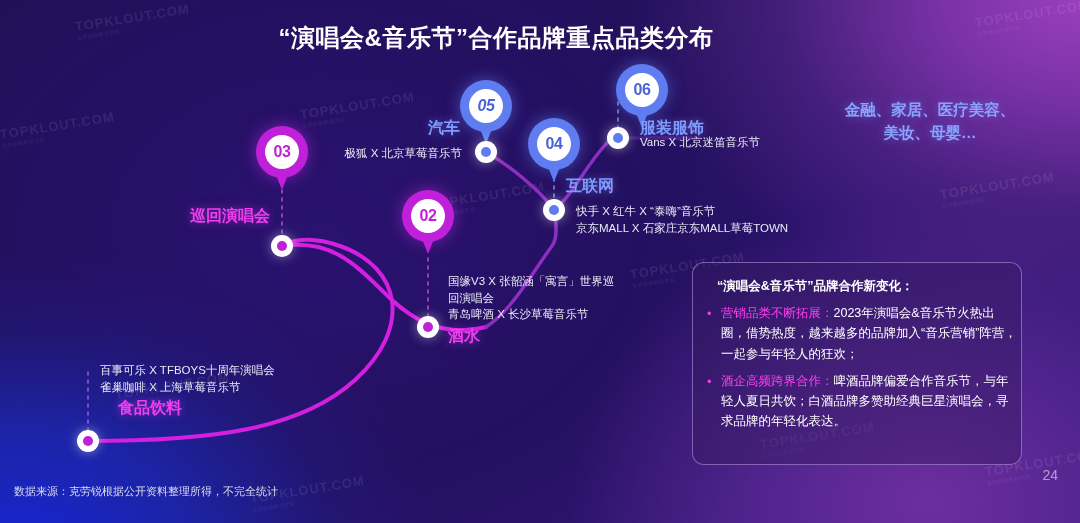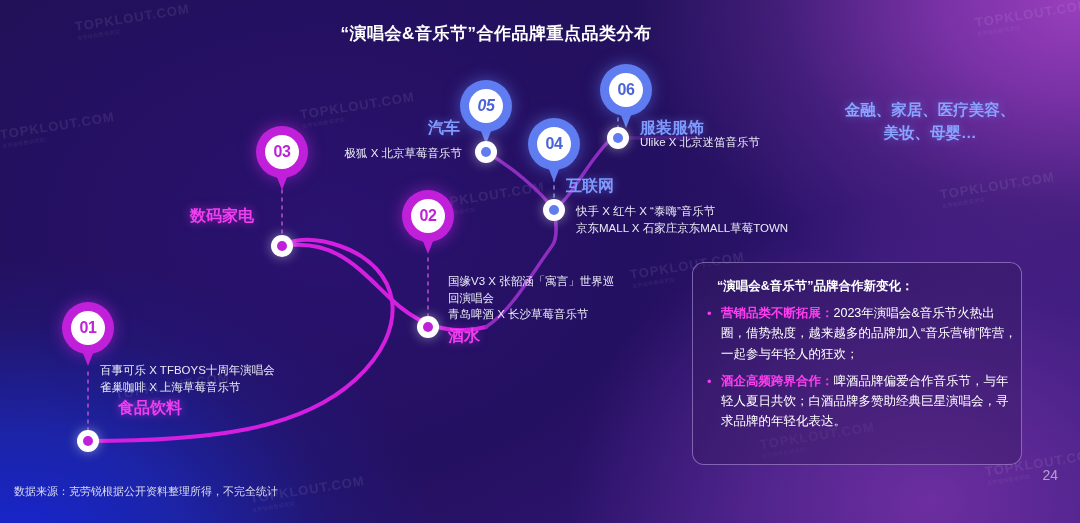--- a/index.html
+++ b/index.html
@@ -21,21 +21,21 @@
   .wm {
     position:absolute; color:rgba(255,255,255,0.085);
     font-size:13px; font-weight:bold; letter-spacing:1px;
     transform:rotate(-9deg); white-space:nowrap; pointer-events:none;
     line-height:1.25;
   }
   .wm small { display:block; font-size:5px; letter-spacing:0.5px; font-weight:normal; }
 
   #title {
     position:absolute; left:0; top:22px; width:992px; text-align:center;
-    color:#fff; font-size:17px; font-weight:bold; letter-spacing:0.5px;
+    color:#fff; font-size:24px; font-weight:bold; letter-spacing:0.5px;
   }
 
   svg#net { position:absolute; left:0; top:0; width:1080px; height:523px; }
 
   .pin { position:absolute; width:52px; height:68px; }
   .pin .body {
     position:absolute; left:0; top:0; width:52px; height:52px;
     border-radius:50% 50% 50% 50%;
     background:#c120da;
     box-shadow:0 0 16px rgba(200,40,230,0.55);
@@ -76,21 +76,21 @@
     position:absolute; left:692px; top:262px; width:330px; height:203px;
     border:1.5px solid rgba(190,160,230,0.55); border-radius:12px;
     background:rgba(52,26,96,0.42);
     padding:12px 2px 10px 12px;
   }
   #panel .head { color:#ffffff; font-size:12.5px; font-weight:bold; margin:3px 0 8px 12px; }
   #panel ul { list-style:none; }
   #panel li { position:relative; padding-left:16px; margin-bottom:7px;
               color:#fff; font-size:12.5px; line-height:1.62; }
   #panel li:before { content:"•"; position:absolute; left:2px; top:0; color:#ef3df0; font-size:13px; }
-  #panel .kw { color:#ff3df0; font-weight:bold;text-align:center; }
+  #panel .kw { color:#ff3df0; font-weight:normal;text-align:center; }
 
   #source { position:absolute; left:14px; top:484px; color:#dcdcf0; font-size:11px; }
   #pageno { position:absolute; right:22px; top:467px; color:rgba(255,255,255,0.55); font-size:14px; }
 </style>
 </head>
 <body>
 
 <div id="stage">
 
   <div class="wm" style="left:75px;  top:10px;">TOPKLOUT.COM<small>克劳锐指数研究院</small></div>
@@ -128,25 +128,20 @@
 
       <path d="M 88 372 L 88 430" stroke="#cf5be0" stroke-width="1.6" stroke-dasharray="3 5" opacity="0.8"></path>
       <path d="M 428 258 L 428 316" stroke="#cf5be0" stroke-width="1.6" stroke-dasharray="3 5" opacity="0.8"></path>
       <path d="M 282 190 L 282 236" stroke="#cf5be0" stroke-width="1.6" stroke-dasharray="3 5" opacity="0.8"></path>
       <path d="M 554 178 L 554 200" stroke="#8fa6f5" stroke-width="1.6" stroke-dasharray="3 5" opacity="0.8"></path>
       <path d="M 486 116 L 486 142" stroke="#8fa6f5" stroke-width="1.6" stroke-dasharray="3 5" opacity="0.8"></path>
       <path d="M 618 102 L 618 128" stroke="#8fa6f5" stroke-width="1.6" stroke-dasharray="3 5" opacity="0.8"></path>
     </g>
   </svg>
 
-  <div class="pin" style="left:62px; top:302px;">
-    <div class="body"></div>
-    <div class="tail"></div>
-    <div class="hole">01</div>
-  </div>
   <div class="dot" style="left:77px; top:430px;">
       <i></i>
     </div>
   <div class="brands" style="left:100px; top:362px;">
     <div>百事可乐 X TFBOYS十周年演唱会</div>
     <div>雀巢咖啡 X 上海草莓音乐节</div>
   </div>
   <div class="catlabel pink" style="left:118px; top:398px;">食品饮料</div>
 
   <div class="pin" style="left:402px; top:190px;">
@@ -165,21 +160,21 @@
   <div class="catlabel pink" style="left:448px; top:326px;">酒水</div>
 
   <div class="pin" style="left:256px; top:126px;">
     <div class="body"></div>
     <div class="tail"></div>
     <div class="hole">03</div>
   </div>
   <div class="dot" style="left:271px; top:235px;">
       <i></i>
     </div>
-  <div class="catlabel pink" style="left:190px; top:206px;">数码家电</div>
+  <div class="catlabel pink" style="left:190px; top:206px;">巡回演唱会</div>
 
   <div class="pin blue" style="left:528px; top:118px;">
     <div class="body"></div>
     <div class="tail"></div>
     <div class="hole">04</div>
   </div>
   <div class="dot blue" style="left:543px; top:199px;">
       <i></i>
     </div>
   <div class="catlabel blue" style="left:566px; top:176px;">互联网</div>
@@ -194,31 +189,31 @@
     <div class="hole">05</div>
   </div>
   <div class="dot blue" style="left:475px; top:141px;">
       <i></i>
     </div>
   <div class="catlabel blue" style="left:428px; top:118px;">汽车</div>
   <div class="brands r" style="left:180px; top:145px; width:282px;">
     <div>极狐 X 北京草莓音乐节</div>
   </div>
 
-  <div class="pin blue" style="left:600px; top:64px;">
+  <div class="pin blue" style="left:616px; top:64px;">
     <div class="body"></div>
     <div class="tail"></div>
     <div class="hole">06</div>
   </div>
   <div class="dot blue" style="left:607px; top:127px;">
       <i></i>
     </div>
   <div class="catlabel blue" style="left:640px; top:105px;margin-top:13px;">服装服饰</div>
   <div class="brands" style="left:640px; top:134px;">
-    <div>Ulike X 北京迷笛音乐节</div>
+    <div>Vans X 北京迷笛音乐节</div>
   </div>
 
   <div id="others">
     <div>金融、家居、医疗美容、</div>
     <div>美妆、母婴…</div>
   </div>
 
   <div id="panel">
     <div class="head">“演唱会&amp;音乐节”品牌合作新变化：</div>
     <ul>

